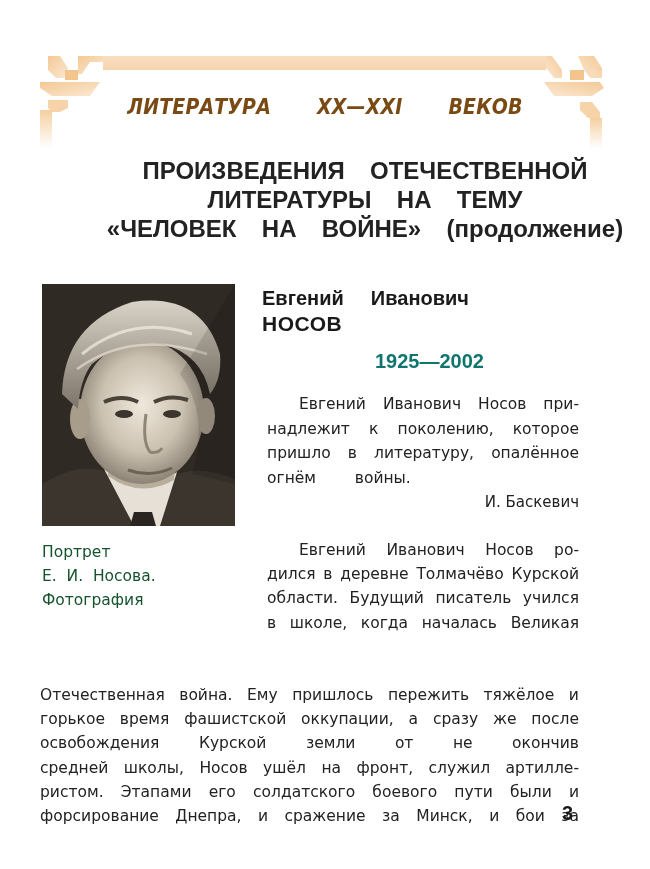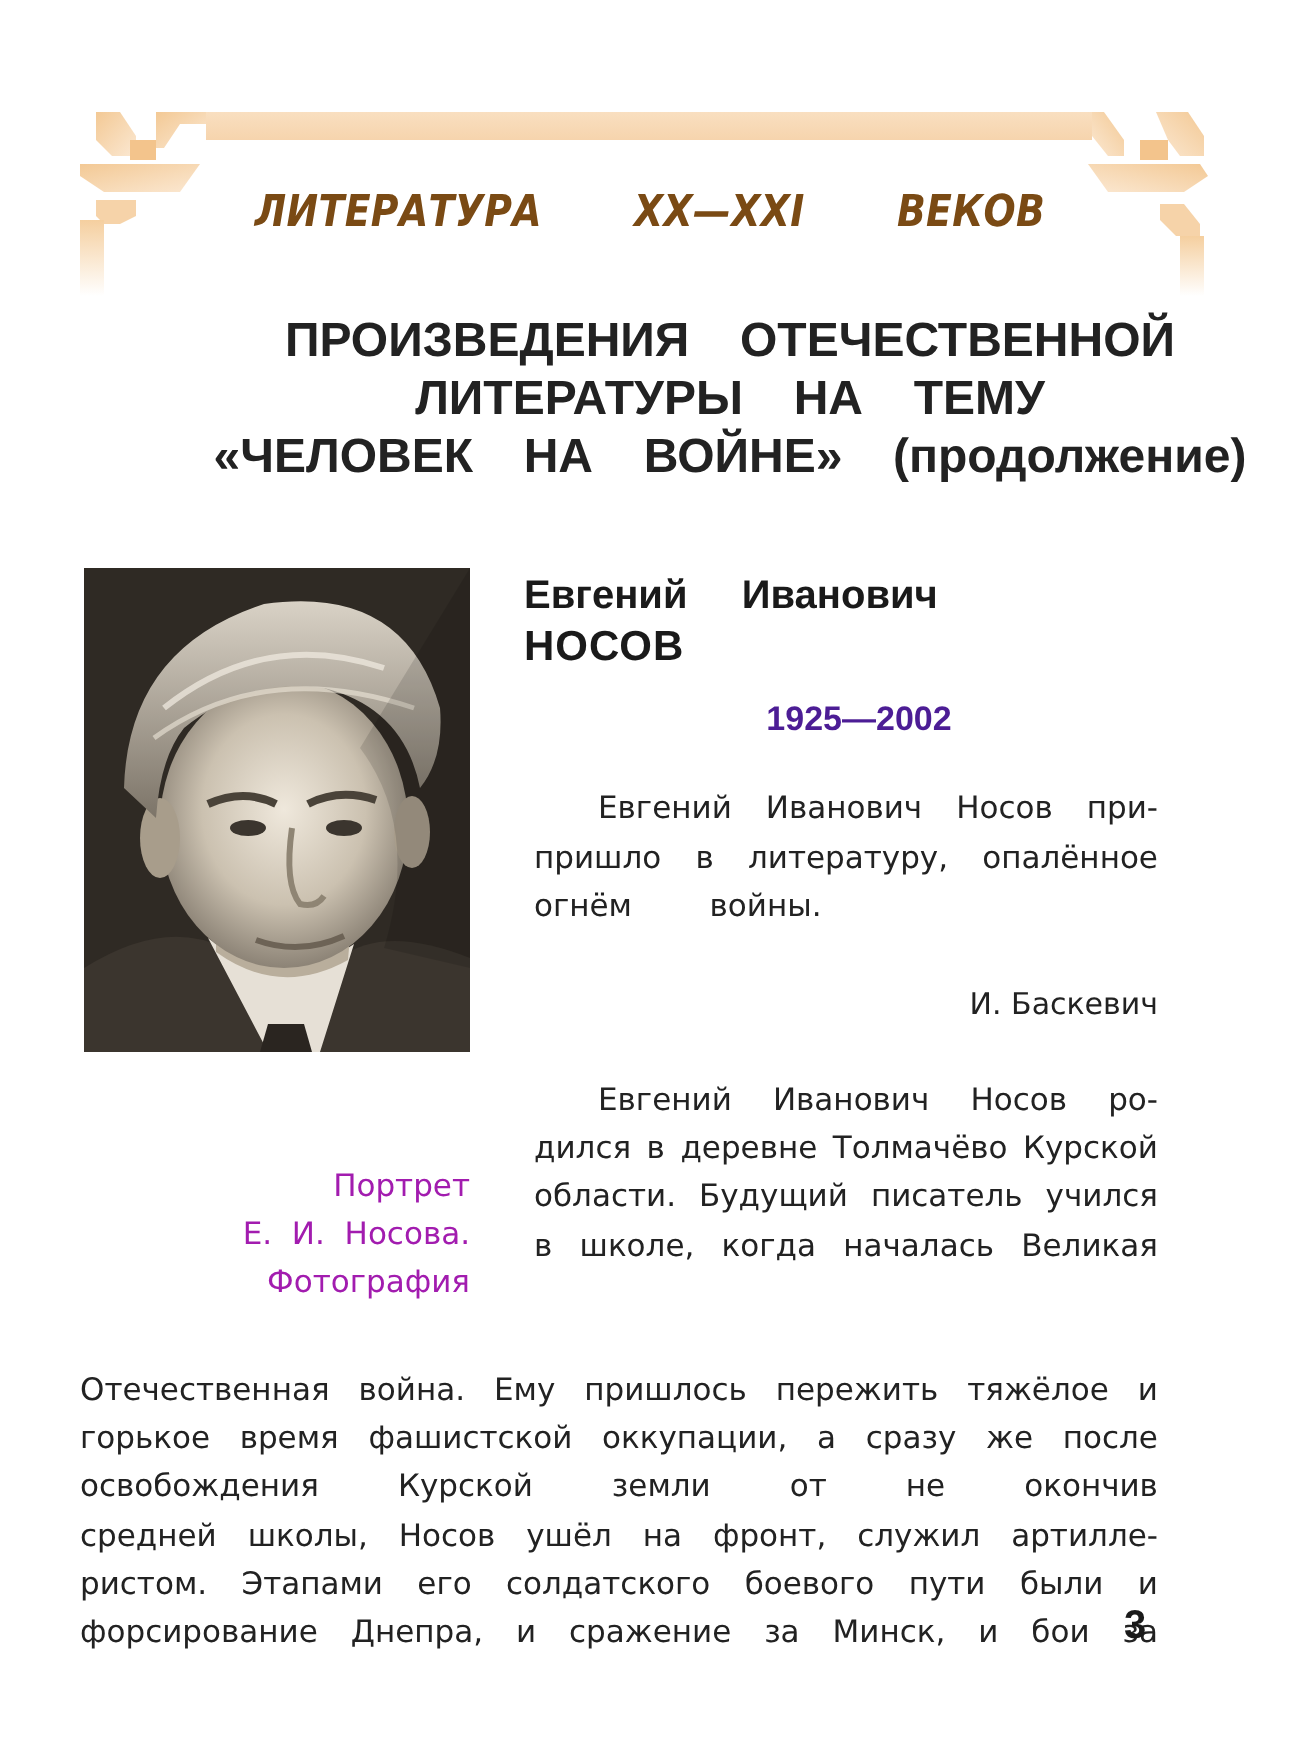--- a/index.html
+++ b/index.html
@@ -75,26 +75,25 @@
         radial-gradient(ellipse 55% 32% at 50% 28%, #bfb6a8 0%, #8d857a 50%, rgba(0,0,0,0) 80%),
         linear-gradient(#3a342c, #2a251f);
       overflow: hidden;
     }
     .portrait svg { position: absolute; left: 0; top: 0; }
     .caption {
       position: absolute;
       left: 42px;
       top: 540px;
       width: 193px;
-      text-align: right;
+      text-align: left;
       font-family: "DejaVu Sans", sans-serif;
       font-size: 15.5px;
       line-height: 24px;
-      color: #a21caf;
-      margin-top: 41px;
+      color: #14532d;
     }
     
     .author-name {
       position: absolute;
       left: 262px;
       top: 285px;
       width: 335px;
       font-family: "Liberation Sans", sans-serif;
       font-weight: bold;
       font-size: 20px;
@@ -107,22 +106,22 @@
       letter-spacing: 0.5px;
     }
     .author-years {
       position: absolute;
       left: 262px;
       top: 350px;
       width: 335px;
       text-align: center;
       font-family: "Liberation Sans", sans-serif;
       font-weight: bold;
-      font-size: 17px;
-      color: #4c1d95;
+      font-size: 20px;
+      color: #0f766e;
     }
     .epigraph {
       position: absolute;
       left: 267px;
       top: 392px;
       width: 312px;
       font-family: "DejaVu Sans", sans-serif;
       font-size: 15.5px;
       line-height: 24.5px;
       color: #222;
@@ -289,20 +288,26 @@
 <div class="author-years">1925—2002</div>
 
 <div class="epigraph">
   <div class="line indent">
     <span>Евгений</span>
     <span>Иванович</span>
     <span>Носов</span>
     <span>при-</span>
   </div>
   <div class="line">
+    <span>надлежит</span>
+    <span>к</span>
+    <span>поколению,</span>
+    <span>которое</span>
+  </div>
+  <div class="line">
     <span>пришло</span>
     <span>в</span>
     <span>литературу,</span>
     <span>опалённое</span>
   </div>
   <div class="line last">
     <span>огнём</span>&nbsp;&nbsp;&nbsp;
     <span>войны.</span>
   </div>
 </div>

